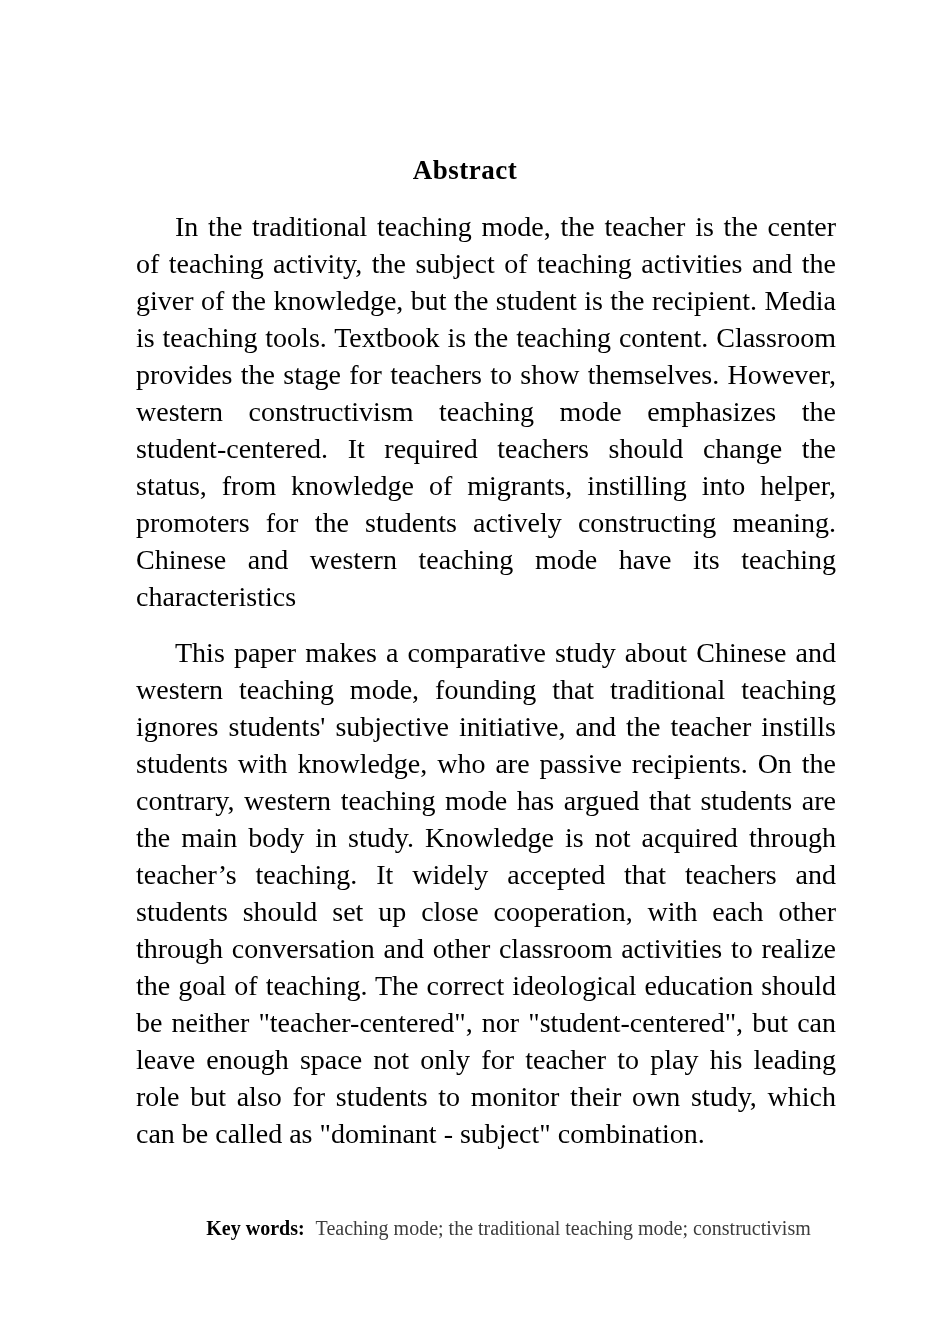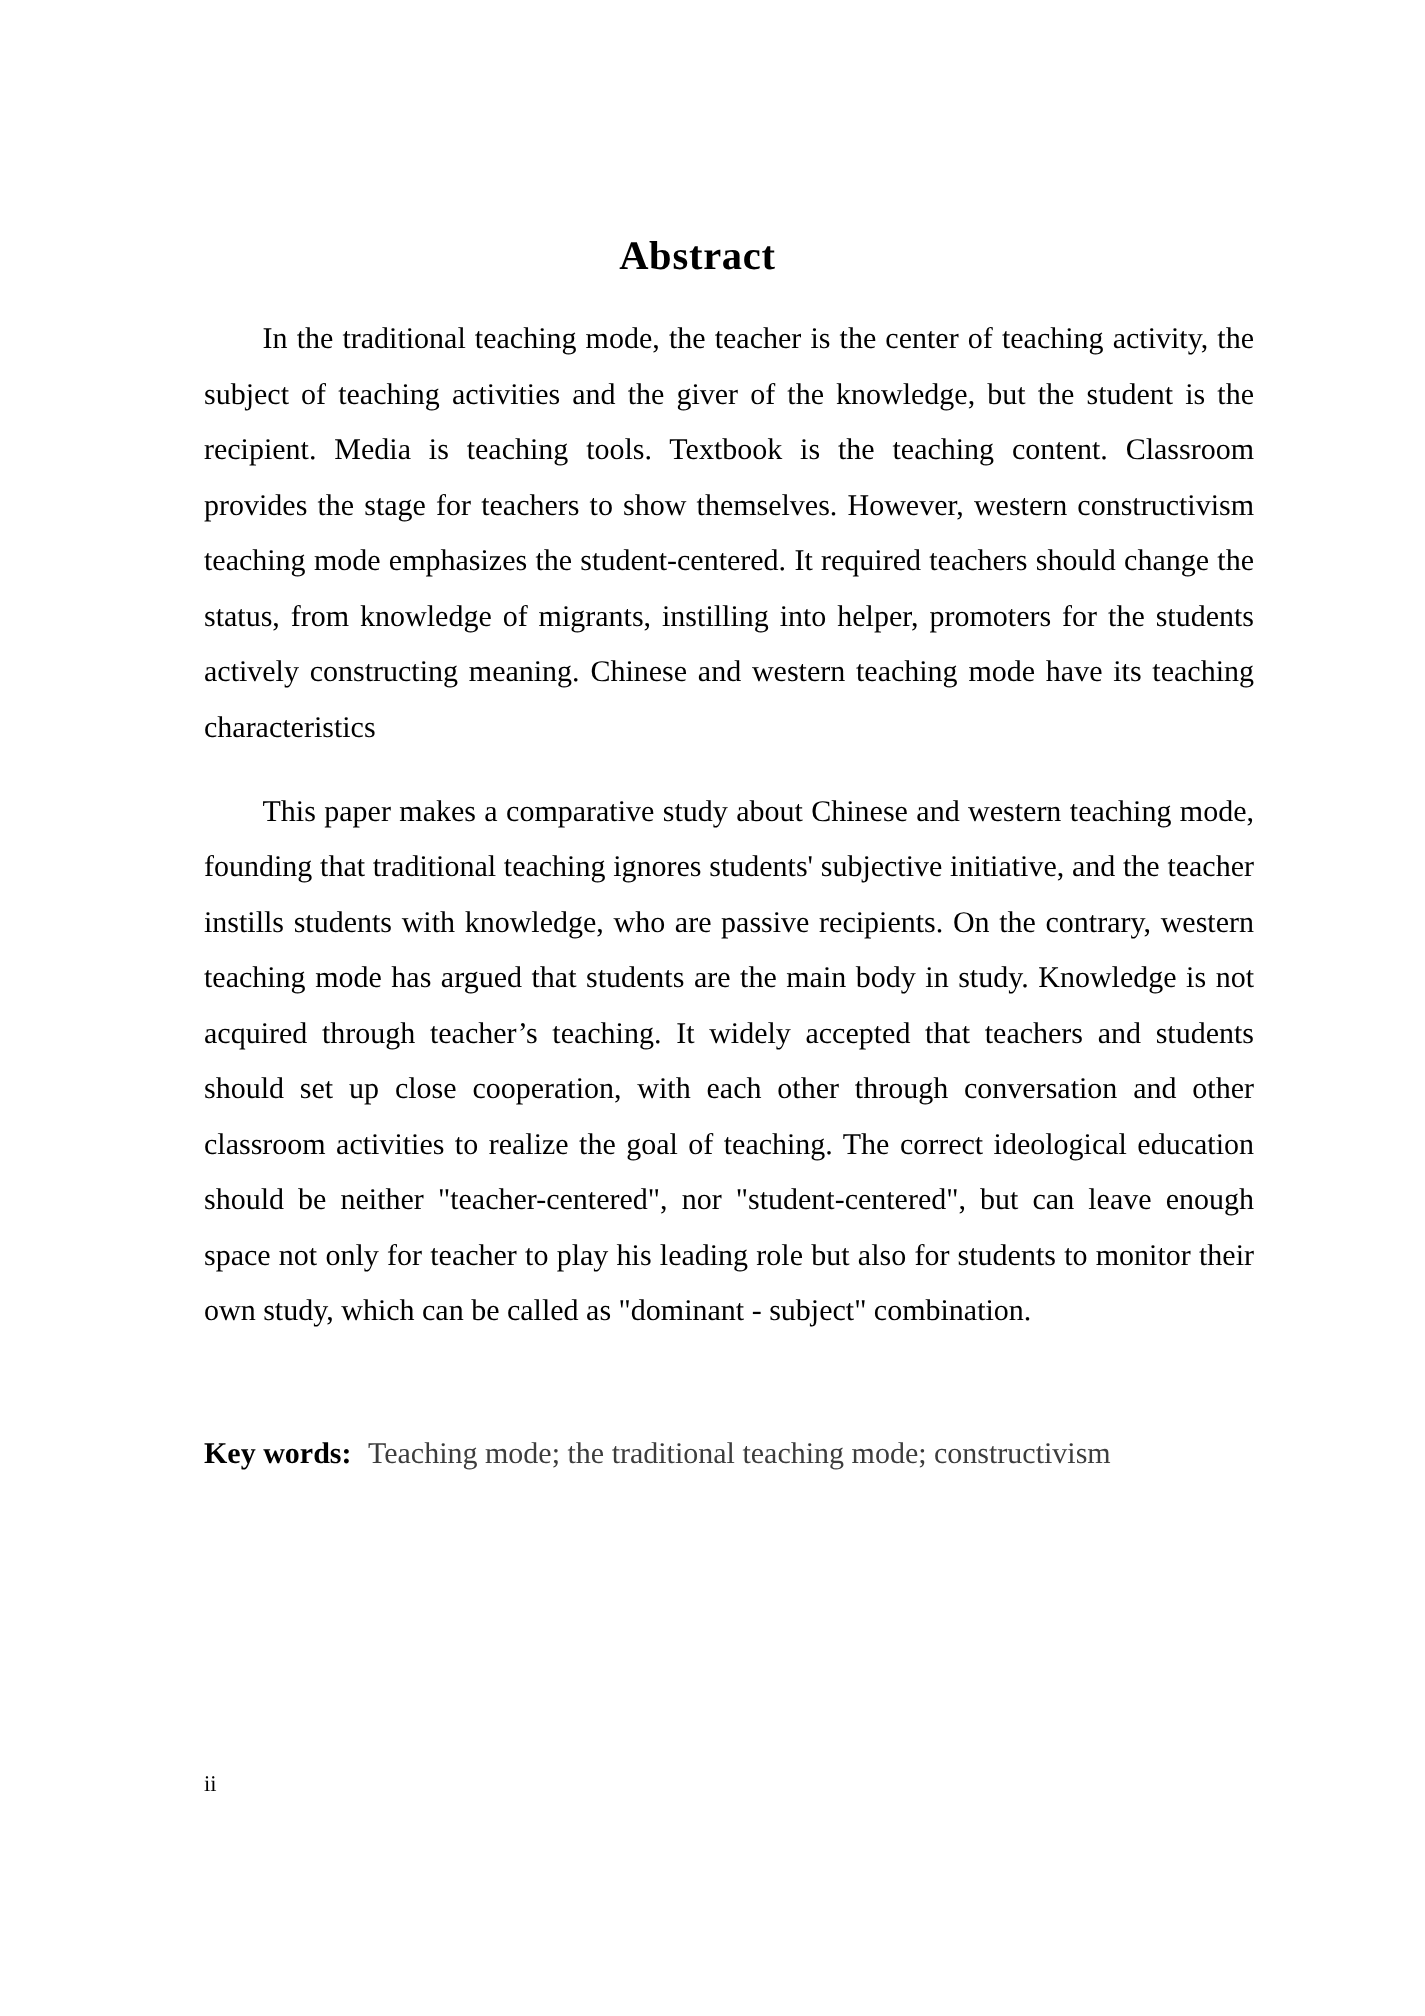--- a/index.html
+++ b/index.html
@@ -26,35 +26,36 @@
     font-size: 27px;
     line-height: 32px;
     font-weight: bold;
     text-align: center;
     margin: 0;
     position: relative;
     left: -21px;
     letter-spacing: 0.5px;
   }
   .body-text {
-    font-size: 20px;
+    font-size: 28px;
     text-align: justify;
     margin: 0;
   }
   .tight { line-height: 37px; }
   .loose { line-height: 49px; }
   .indent { text-indent: 39px; }
   .para-1 { margin-top: 22px; }
   .para-1b { margin-top: 16px; }
   .para-2 { margin-top: 19px; }
   .keywords {
     margin-top: 62px;
     font-size: 20px;
     line-height: 28px;
-    text-align: left;
+    text-align: center;
+    margin-left: 45px;
   }
   .keywords .kw-label {
     font-weight: bold;
     color: #000000;
   }
   .keywords .kw-value {
     color: #3d3d3d;
     margin-left: 11px;
   }
   .page-number {

